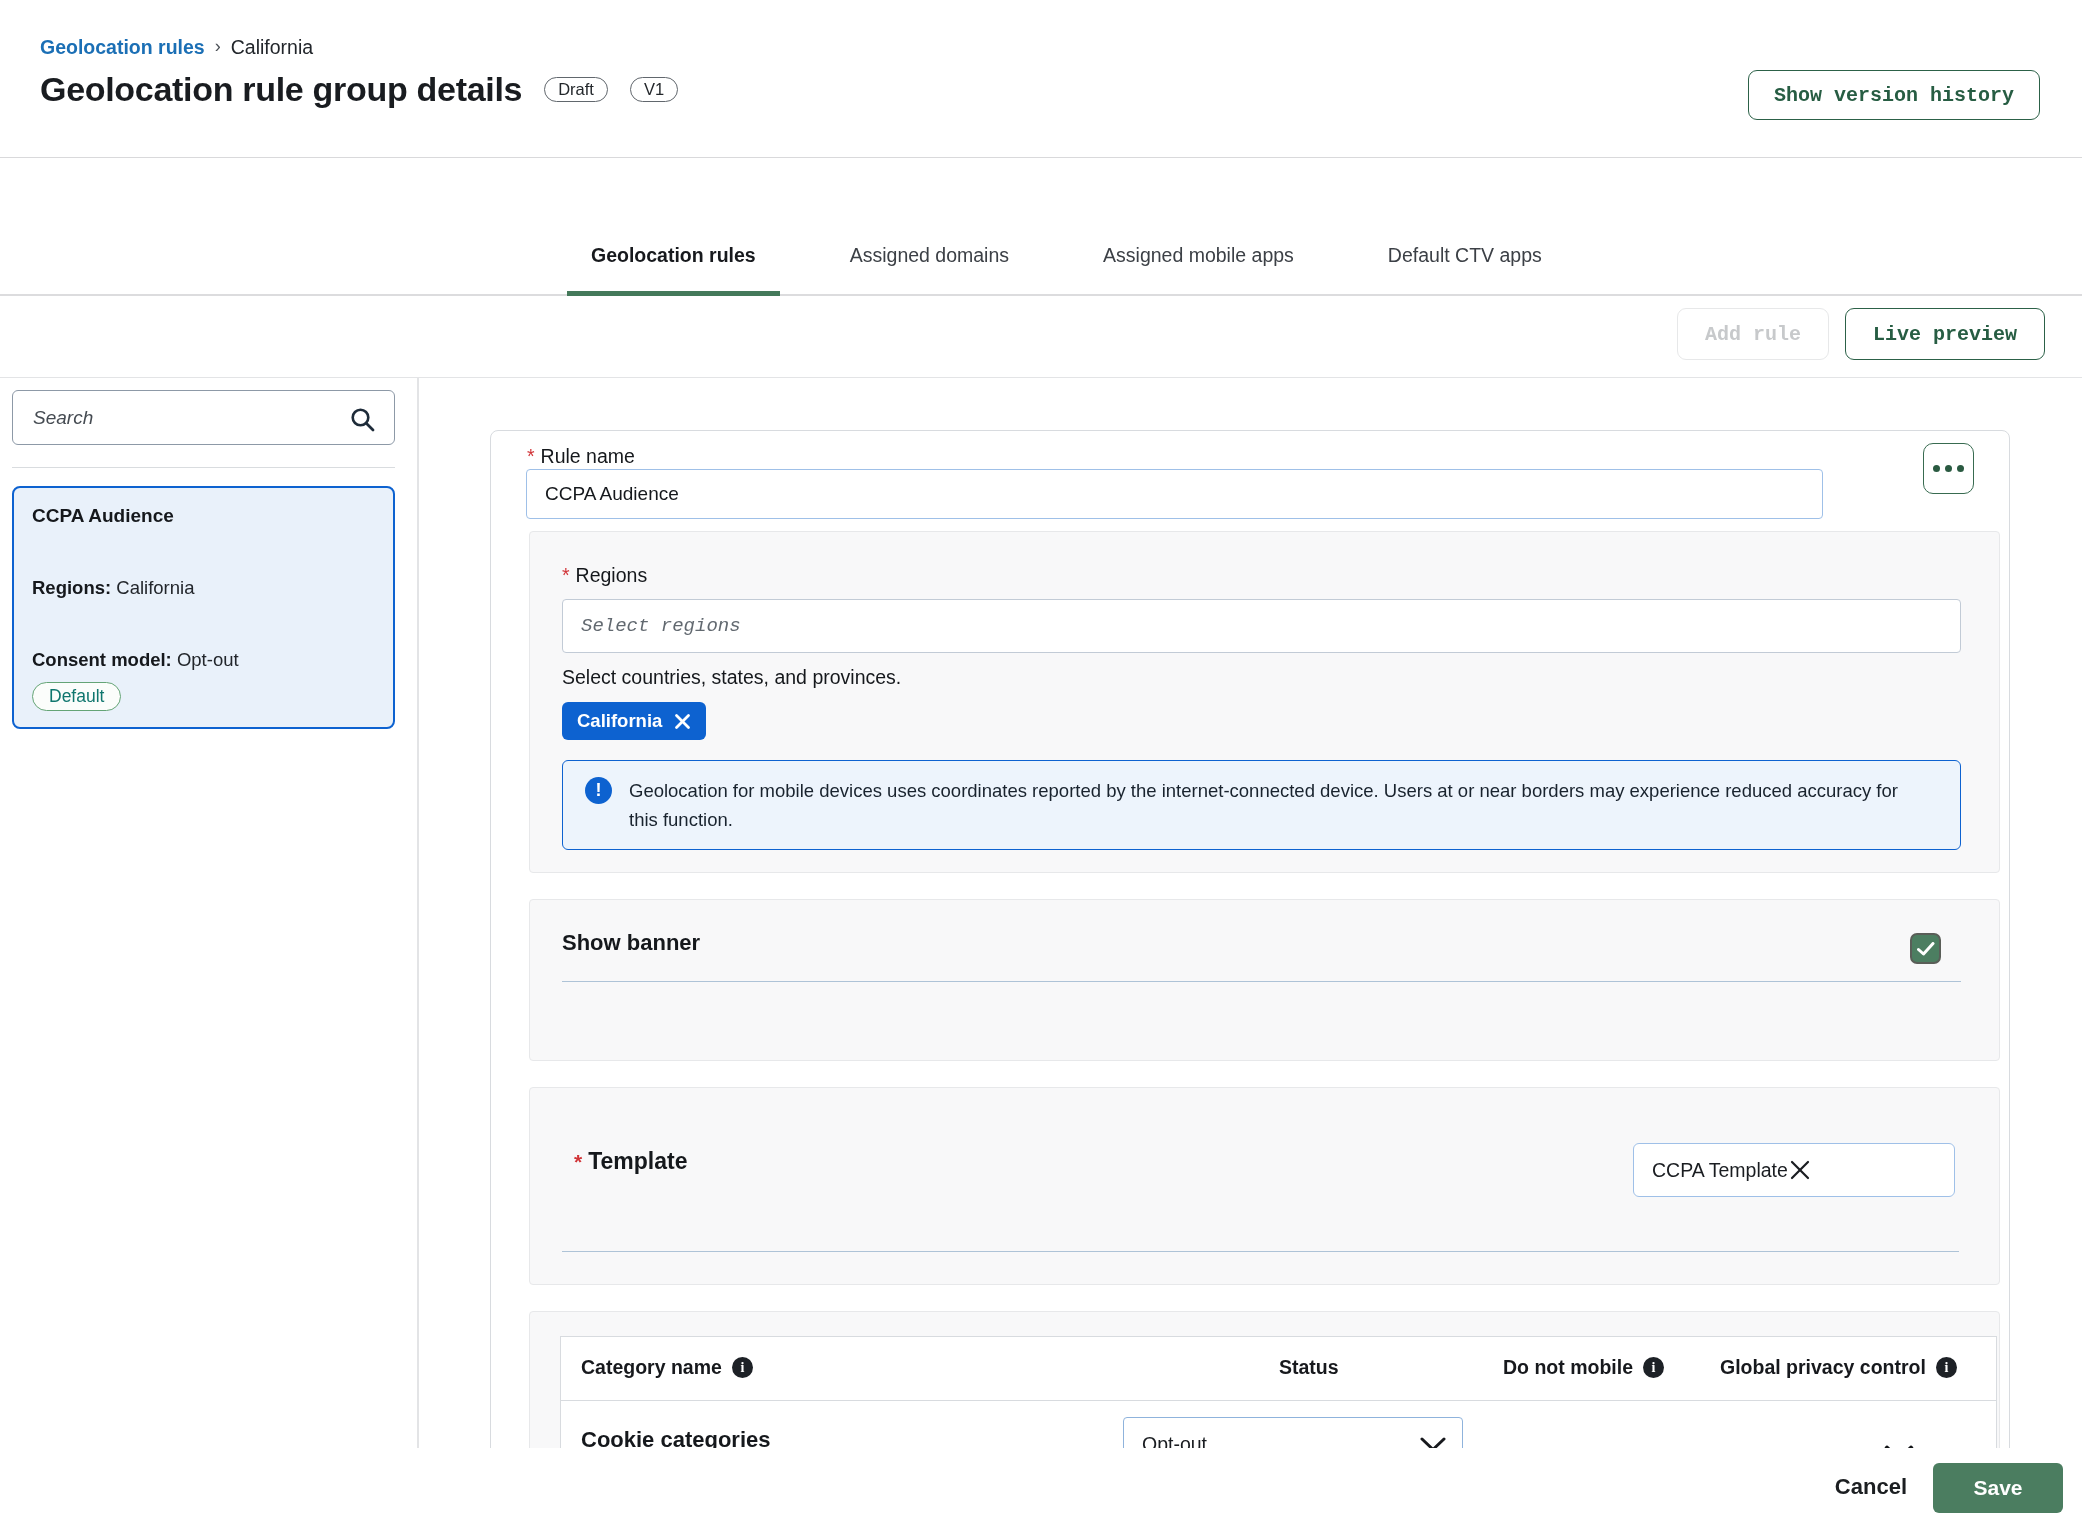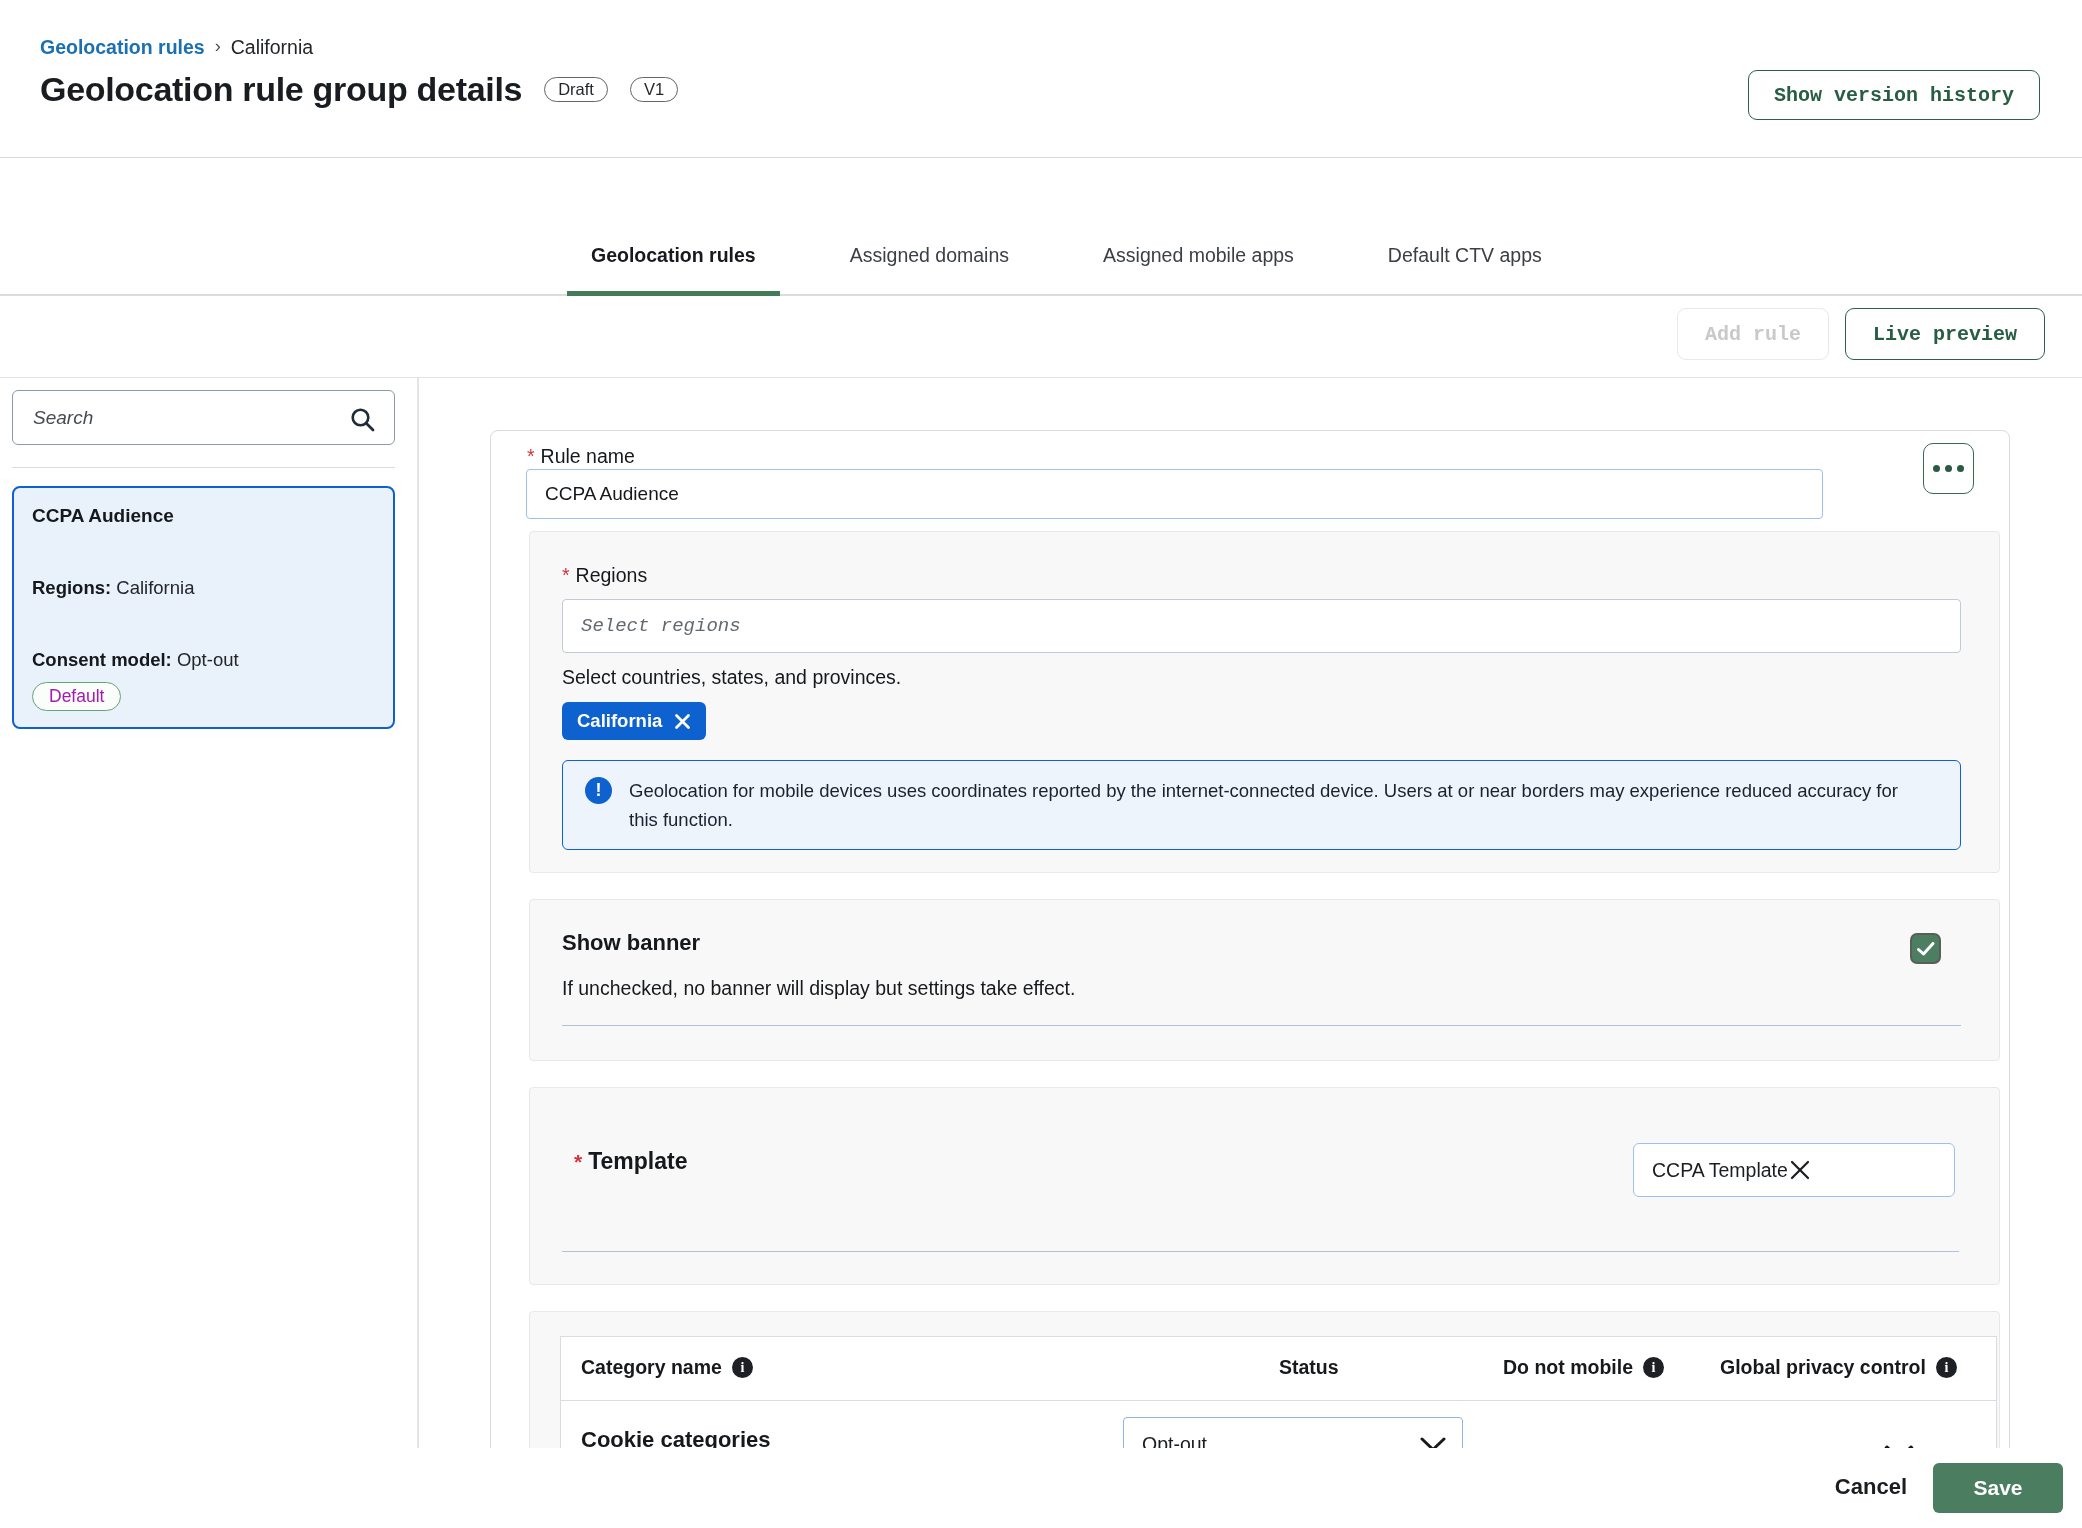--- a/index.html
+++ b/index.html
@@ -39,21 +39,21 @@
   .search-box { position:relative; height:55px; border:1px solid #8d99a7; border-radius:6px; background:#fff; }
   .search-box input { width:100%; height:100%; border:none; outline:none; background:transparent; padding:0 56px 0 20px; font-size:19px; font-family:inherit; color:#23272c; }
   .search-box input::placeholder { font-style:italic; color:#454b52; }
   .search-icon { position:absolute; right:18px; top:15px; }
   .sidebar-divider { margin-top:22px; border-top:1.5px solid #d9dcdf; }
   .rule-card { margin-top:18px; border-radius:8px; padding:14px 18px 16px; background:#fff; border:1px solid #cfd5dc; cursor:pointer; }
   .rule-card.selected { border:2px solid var(--accent-blue,#0d62d0); background:#e9f1fa; }
   .rule-card .card-name { font-size:19px; font-weight:bold; color:#15181c; line-height:28px; }
   .rule-card .card-line { font-size:18.5px; line-height:28px; color:#22262b;margin-top:44px; }
   .rule-card .card-line b { color:#15181c; }
-  .default-badge { display:inline-block; margin-top:8px; border:1.5px solid #64a476; border-radius:16px; padding:3px 16px; font-size:17.5px; color:#a21caf; background:#fbfdfb; }
+  .default-badge { display:inline-block; margin-top:8px; border:1.5px solid #64a476; border-radius:16px; padding:3px 16px; font-size:17.5px; color:#0f766e; background:#fbfdfb; }
 
   .v-divider { position:absolute; left:417px; top:378px; bottom:0; width:1.5px; background:#e3e4e6; }
 
   
   .main-panel { position:absolute; left:490px; top:430px; width:1520px; height:1098px; background:#fff; border:1px solid #d8dbdf; border-radius:8px 8px 0 0; }
   .field-label { font-size:19.5px; color:#15181c; }
   .req { color:#d13438; margin-right:6px; font-size:19.5px; }
   .rule-label { position:absolute; left:36px; top:14px; }
   .rule-input { position:absolute; left:35px; top:38px; width:1297px; height:50px; border:1px solid #9fc0e8; border-radius:4px; padding:0 18px; font-size:19px; font-family:inherit; color:#15181c; outline:none; }
   .kebab-btn { position:absolute; right:35px; top:12px; width:51px; height:51px; border:1.5px solid #386b50; border-radius:10px; background:#fff; display:flex; align-items:center; justify-content:center; gap:5px; cursor:pointer; }
@@ -197,21 +197,20 @@
         </div>
       </section>
 
       <section class="section sec-banner">
         <div class="banner-title">Show banner</div>
         <div class="checkbox">
           <svg width="18" height="14" viewBox="0 0 18 14" fill="none">
             <path d="M1.5 7.5 L6.5 12 L16 1.5" stroke="#fff" stroke-width="3" stroke-linecap="round" stroke-linejoin="round" fill="none"></path>
           </svg>
         </div>
-        <div class="banner-desc">If unchecked, no banner will display but settings take effect.</div>
         <div class="blue-divider banner-divider"></div>
       </section>
 
       <section class="section sec-template">
         <div class="template-label">
           <span class="req">*</span><span>Template</span>
         </div>
         <div class="template-select">
           <span>CCPA Template</span>
           <svg width="24" height="24" viewBox="0 0 24 24">

